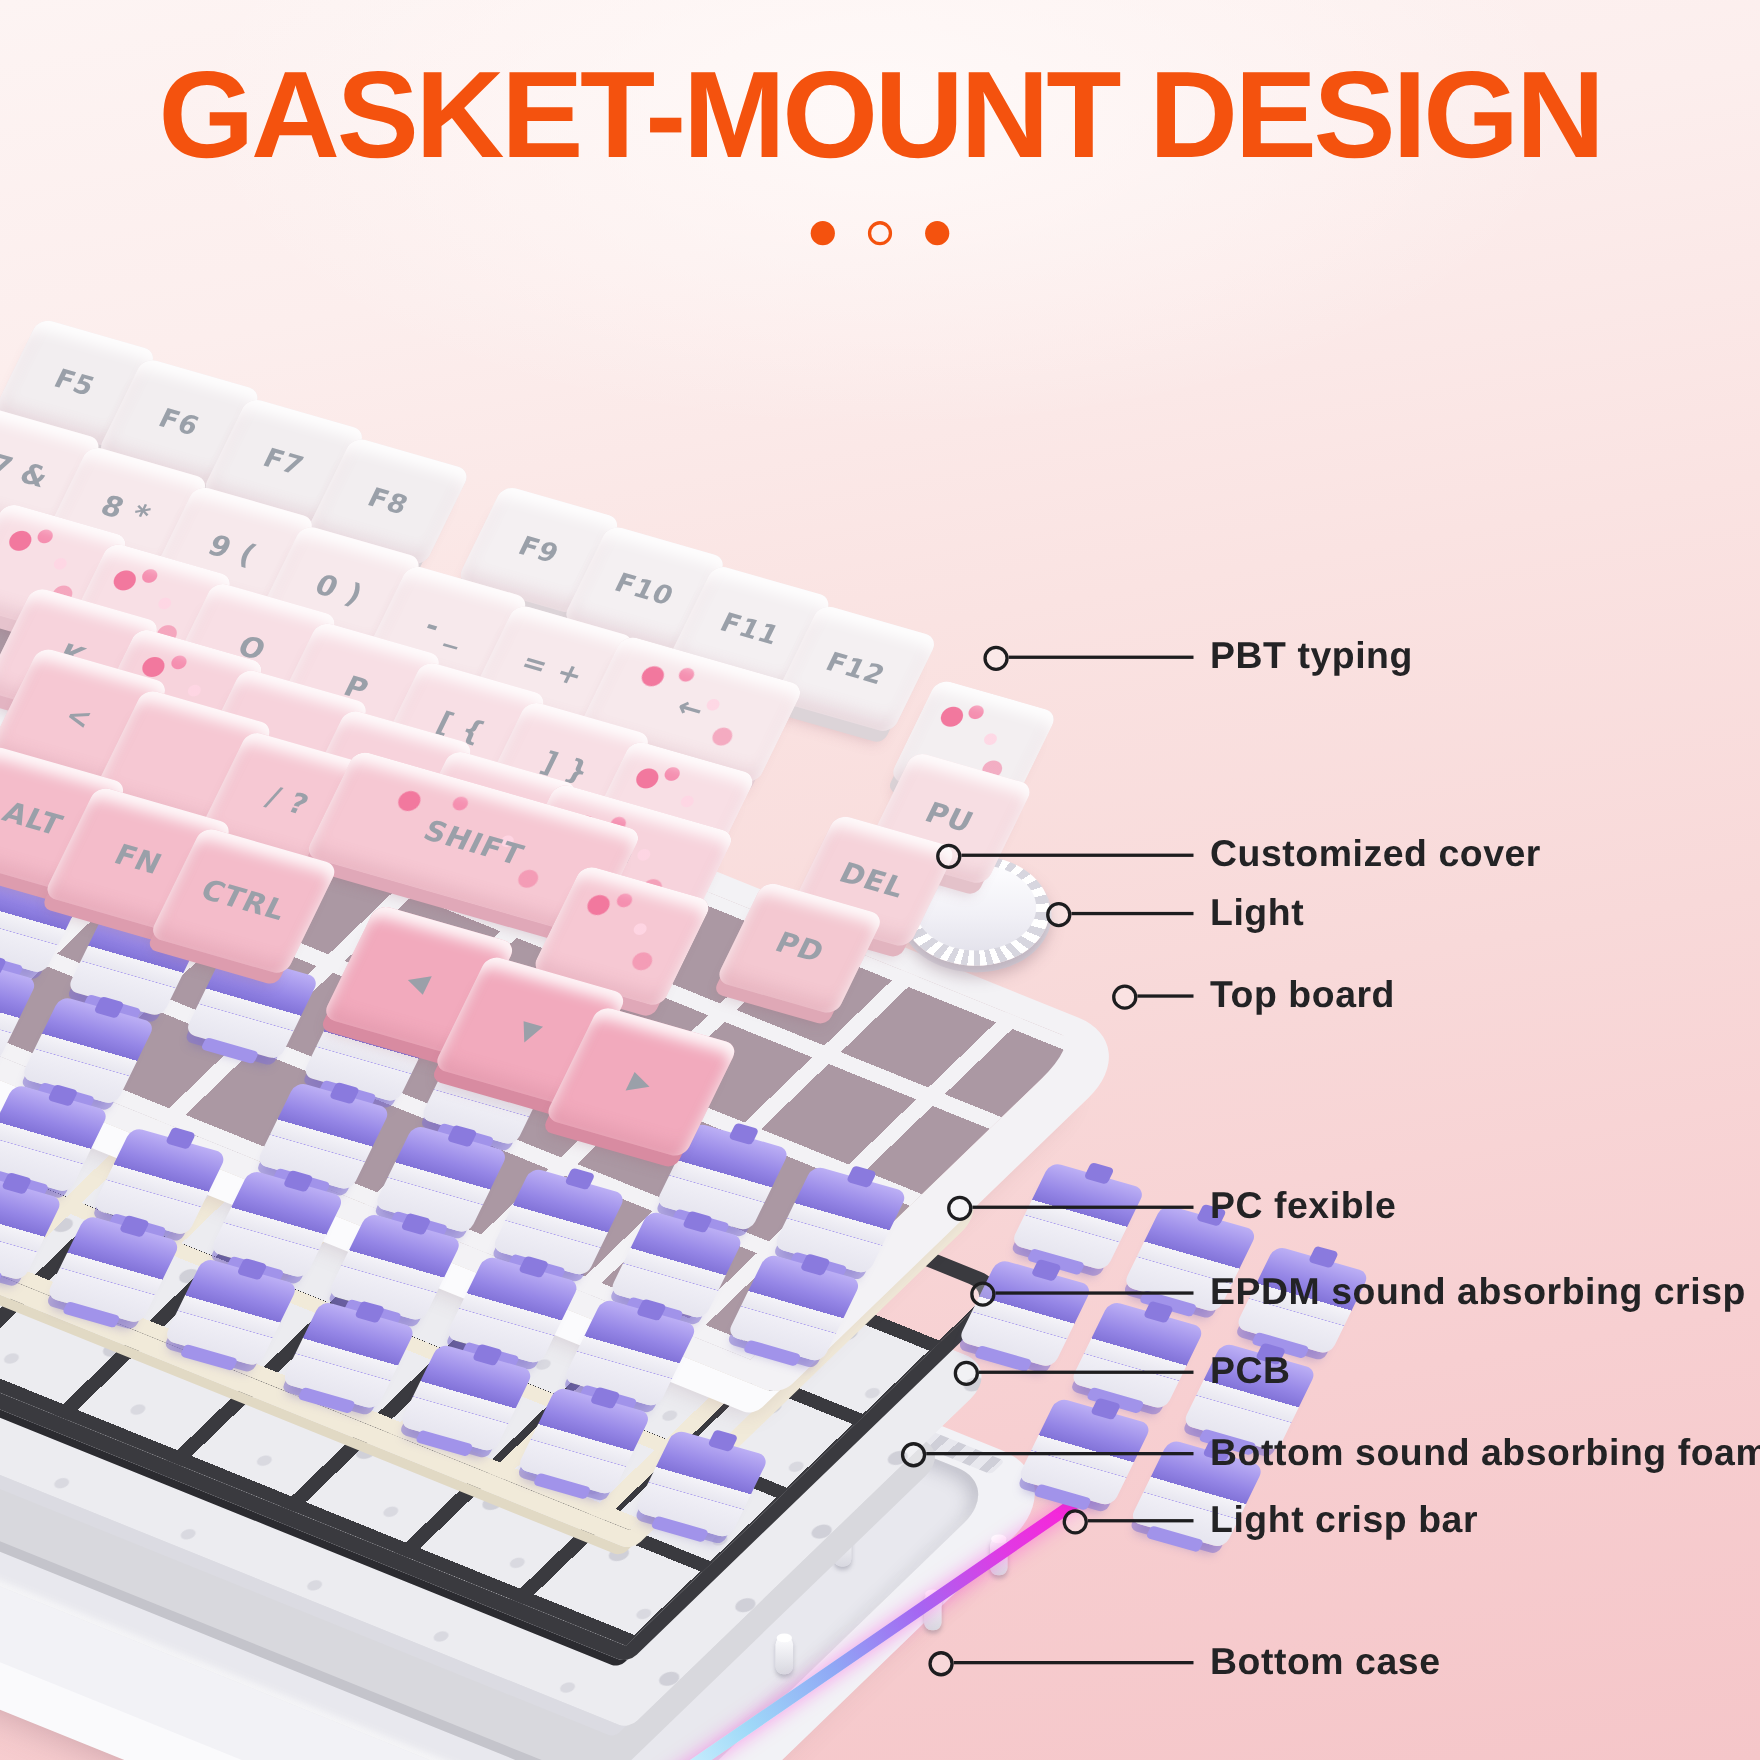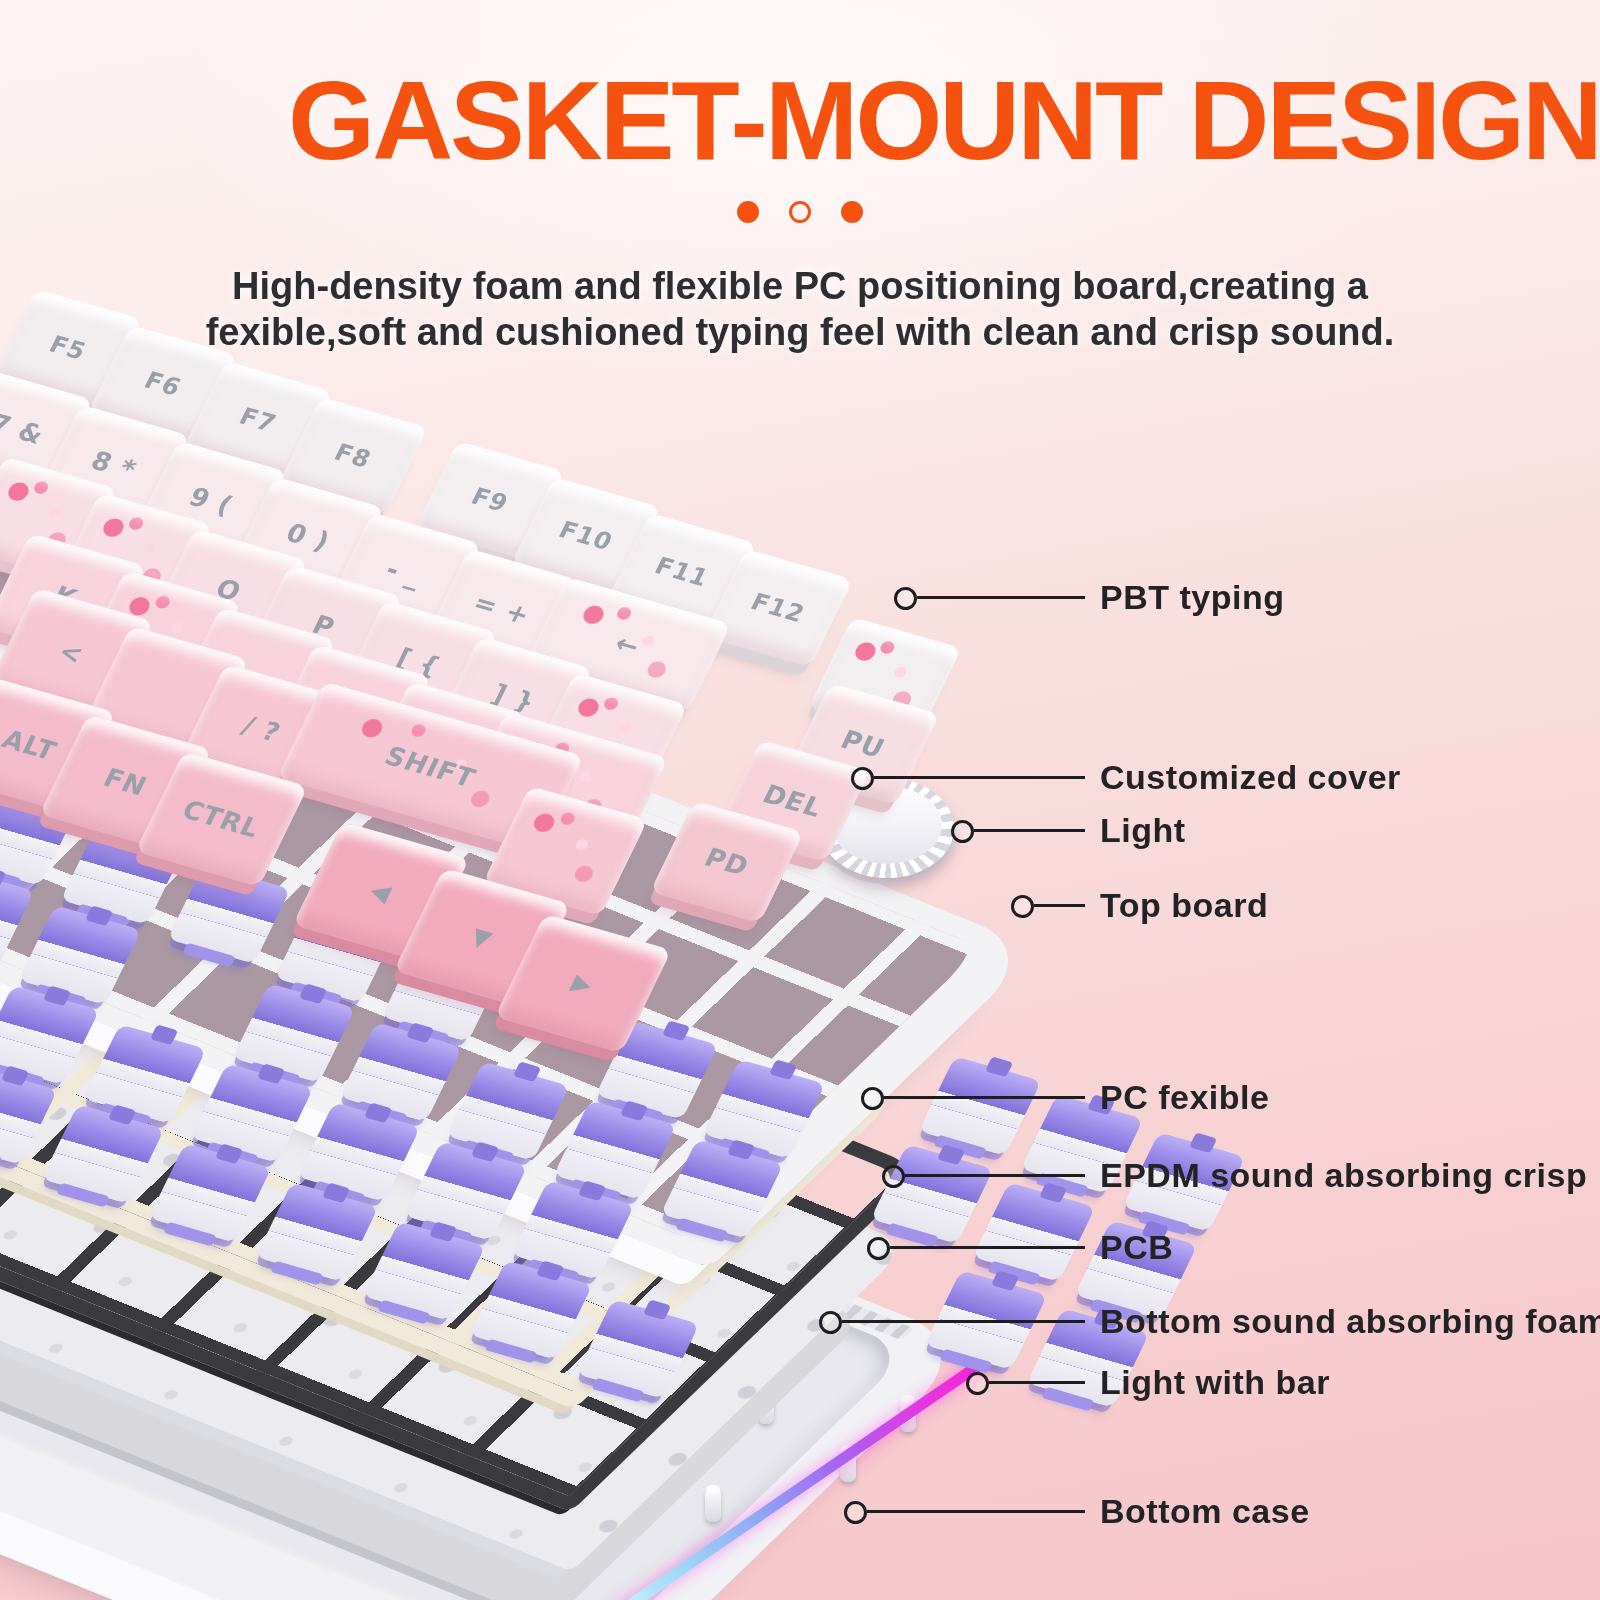--- a/index.html
+++ b/index.html
@@ -5,21 +5,21 @@
   html,body{margin:0;padding:0;}
   #canvas{
     position:relative;width:1600px;height:1600px;overflow:hidden;
     font-family:"Liberation Sans","DejaVu Sans",sans-serif;
     background:
       radial-gradient(900px 420px at 50% 6%, rgba(255,250,249,.9), rgba(255,250,249,0) 70%),
       linear-gradient(170deg,#fdf4f3 0%,#fceeed 18%,#fae3e2 38%,#f8d9d9 58%,#f7cfd1 78%,#f5c6c9 100%);
   }
   
   .title{
-    position:absolute;top:56px;left:0;width:100%;text-align:right;
+    position:absolute;top:40px;left:0;width:100%;text-align:center;
     font-size:112px;font-weight:bold;letter-spacing:-3px;color:#f4520e;
     white-space:nowrap;
   }
   .dots{position:absolute;top:201px;left:0;width:100%;text-align:center;}
   .dots .dot{display:inline-block;width:22px;height:22px;border-radius:50%;margin:0 15px;vertical-align:middle;}
   .dot.filled{background:#f4520e;}
   .dot.hollow{background:transparent;border:3px solid #f4520e;width:16px;height:16px;}
   .desc{
     position:absolute;top:264px;left:0;width:100%;text-align:center;
     font-size:38px;font-weight:600;color:#2e2e30;line-height:1.2;
@@ -330,24 +330,20 @@
       <div class="sw" style="left: 1139px; top: 1141px; --sw: #9586e6; --swl: #bcaff5;"></div>
       <div class="sw" style="left: 887px; top: 1153px; --sw: #9586e6; --swl: #bcaff5;"></div>
       <div class="sw" style="left: 989px; top: 1191px; --sw: #9586e6; --swl: #bcaff5;"></div>
       <div class="sw" style="left: 1091px; top: 1229px; --sw: #9586e6; --swl: #bcaff5;"></div>
       <div class="sw" style="left: 941px; top: 1279px; --sw: #9586e6; --swl: #bcaff5;"></div>
       <div class="sw" style="left: 1043px; top: 1317px; --sw: #9586e6; --swl: #bcaff5;"></div>
     </div>
 
   <div class="title">GASKET-MOUNT DESIGN</div>
   <div class="dots" id="dots"><span class="dot filled"></span><span class="dot hollow"></span><span class="dot filled"></span></div>
-  <div class="desc">
-    <div>High-density foam and flexible PC positioning board,creating a</div>
-    <div>fexible,soft and cushioned typing feel with clean and crisp sound.</div>
-  </div>
 
   <div class="callout" style="--cx:905px;--cy:598px">
     <span class="c-dot"></span>
     <span class="c-line"></span>
     <span class="c-label">PBT typing</span>
   </div>
   <div class="callout" style="--cx:862px;--cy:778px">
     <span class="c-dot"></span>
     <span class="c-line"></span>
     <span class="c-label">Customized cover</span>
@@ -378,21 +374,21 @@
     <span class="c-label">PCB</span>
   </div>
   <div class="callout" style="--cx:830px;--cy:1322px">
     <span class="c-dot"></span>
     <span class="c-line"></span>
     <span class="c-label">Bottom sound absorbing foam</span>
   </div>
   <div class="callout" style="--cx:977px;--cy:1383px">
     <span class="c-dot"></span>
     <span class="c-line"></span>
-    <span class="c-label">Light with bar</span>
+    <span class="c-label">Light crisp bar</span>
   </div>
   <div class="callout" style="--cx:855px;--cy:1512px">
     <span class="c-dot"></span>
     <span class="c-line"></span>
     <span class="c-label">Bottom case</span>
   </div>
 
 </div>
 
 </body></html>

